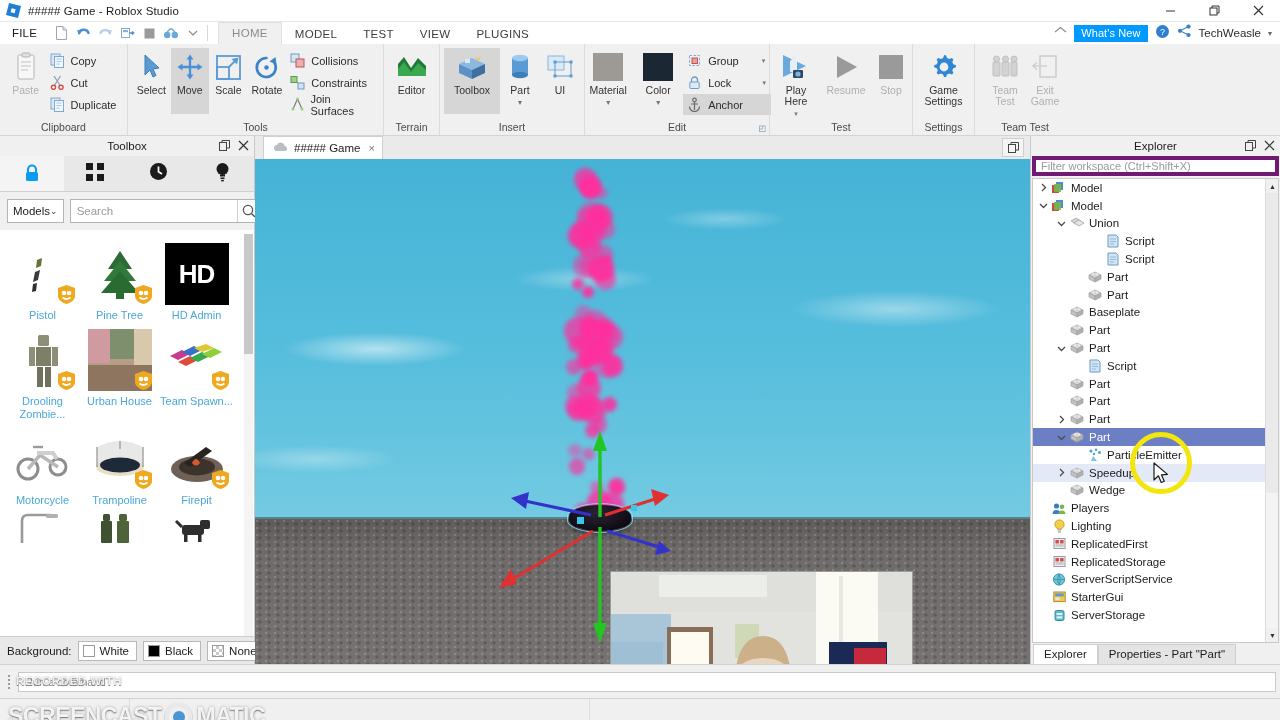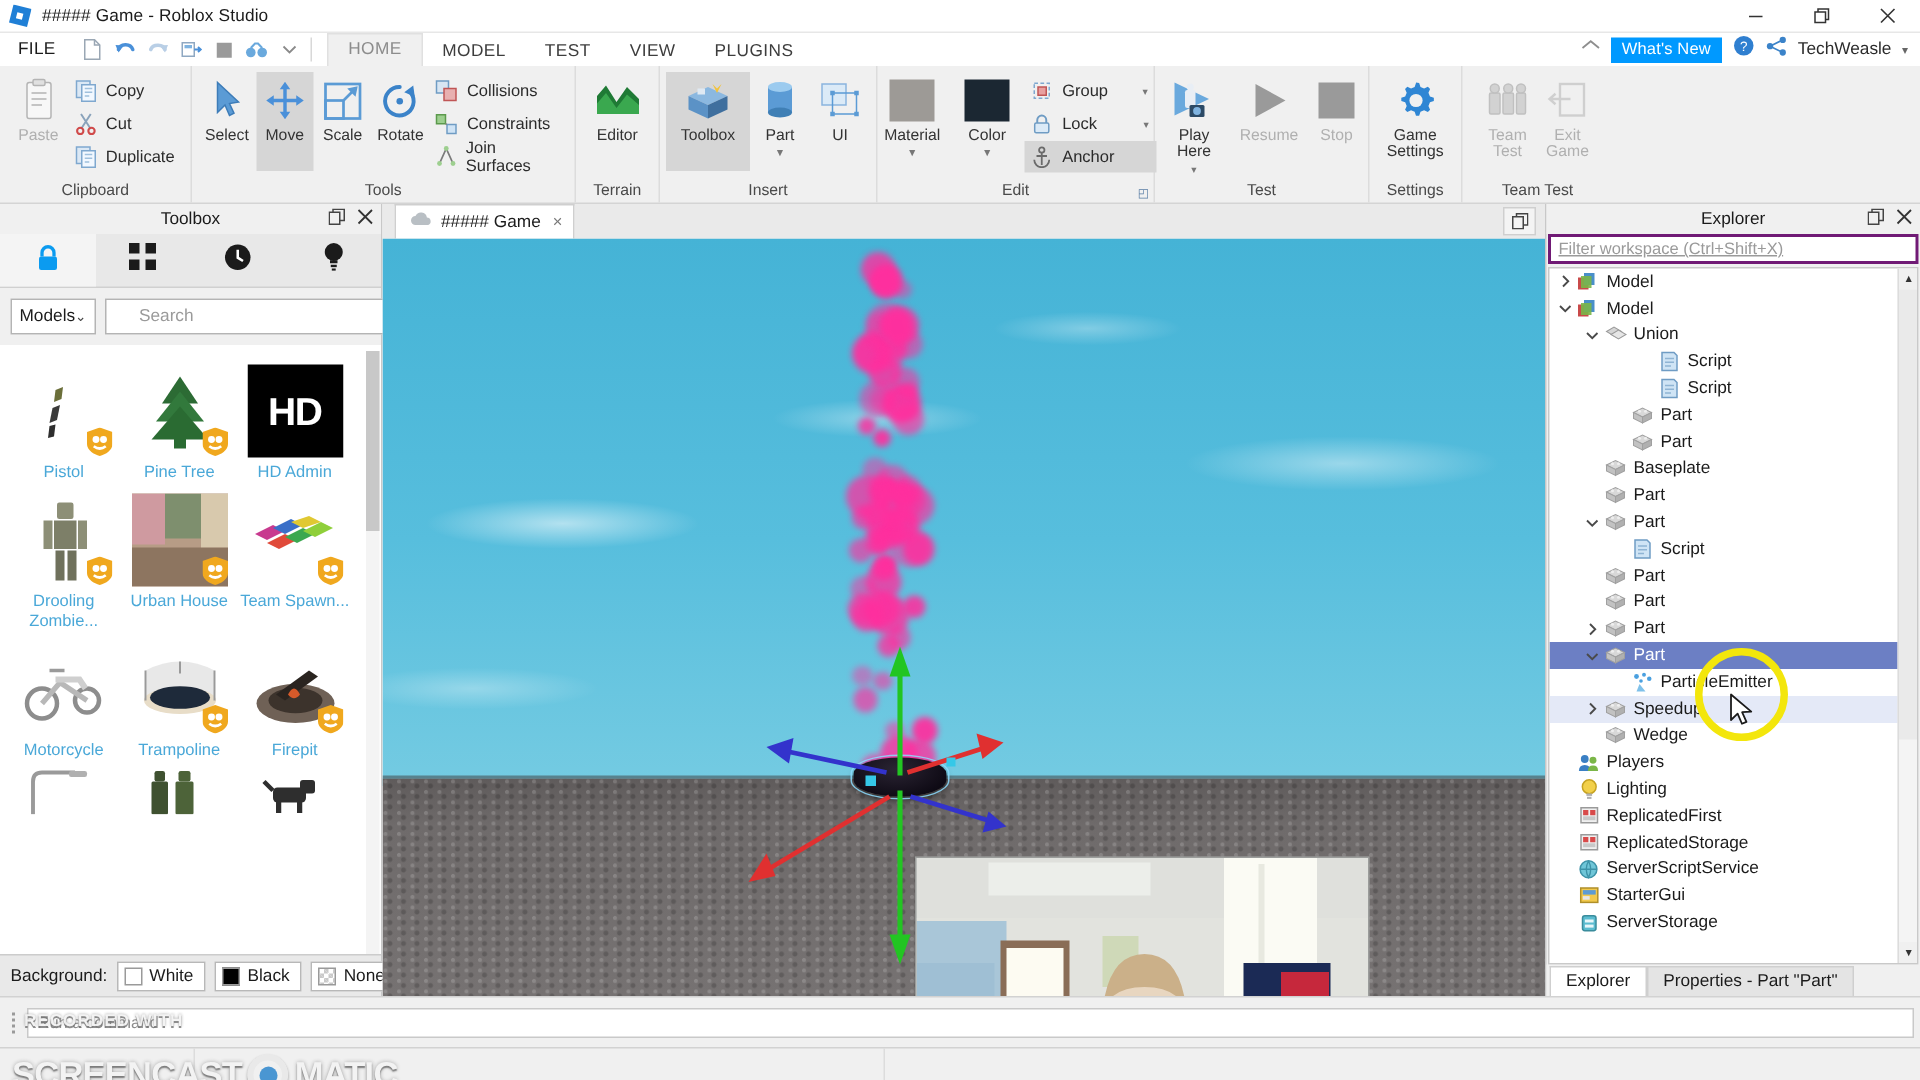--- a/index.html
+++ b/index.html
@@ -123,21 +123,21 @@
   .tbx-select {
     width: 80px; height: 24px; background: #fff; border: 1px solid #b4b4b4;
     display: flex; align-items: center; justify-content: space-between;
     padding: 0 5px; font-size: 11.5px; color: #1b1b1b;
   }
   .tbx-search {
     flex: 1; height: 24px; background: #fff; border: 1px solid #b4b4b4;
     display: flex; align-items: center; position: relative;
   }
   .tbx-search input {
-    border: 0; outline: 0; flex: 1; font-size: 11.5px; padding: 0 22px;
+    border: 0; outline: 0; flex: 1; font-size: 11.5px; padding: 0 6px;
     color: #333; background: transparent; font-family: "Liberation Sans", sans-serif;
   }
   .tbx-search input::placeholder { color: #9a9a9a; }
   .tbx-search .sbtn {
     width: 24px; height: 22px; border-left: 1px solid #cfcfcf;
     display: flex; align-items: center; justify-content: center;
   }
   .tbx-cfg { width: 20px; display: flex; align-items: center; justify-content: center; }
 
   .tbx-grid {
@@ -227,22 +227,22 @@
     overflow: hidden; background: #cfd2cf; border: 1px solid rgba(0,0,0,.25);
   }
   .wc-scene { position: absolute; inset: 0; }
 
   
   .explorer {
     position: absolute; top: 136px; left: 1030px; width: 250px; height: 528px;
     background: #f0f0f0; border-left: 1px solid #c8c8c8; display: flex; flex-direction: column;
   }
   .exp-filter {
-    height: 20px; margin: 0 1px; background: #fff; border: 2px solid #701a75;
-    display: flex; align-items: center; padding: 0 5px; font-size: 11px; color: #9a9a9a; text-decoration: underline;
+    height: 20px; margin: 0 1px; background: #fff; border: 4px solid #701a75;
+    display: flex; align-items: center; padding: 0 5px; font-size: 11px; color: #9a9a9a;
   }
   .exp-tree {
     flex: 1; background: #fff; margin: 2px 1px 0 1px; border: 1px solid #c9c9c9;
     position: relative; overflow: hidden;
   }
   .tree-scroll { position: absolute; right: 0; top: 0; width: 13px; bottom: 0; background: #f4f4f4; border-left: 1px solid #dcdcdc; }
   .ts-up, .ts-dn {
     position: absolute; left: 0; width: 13px; height: 14px; background: #f0f0f0;
     display: flex; align-items: center; justify-content: center; font-size: 7px; color: #333;
   }

